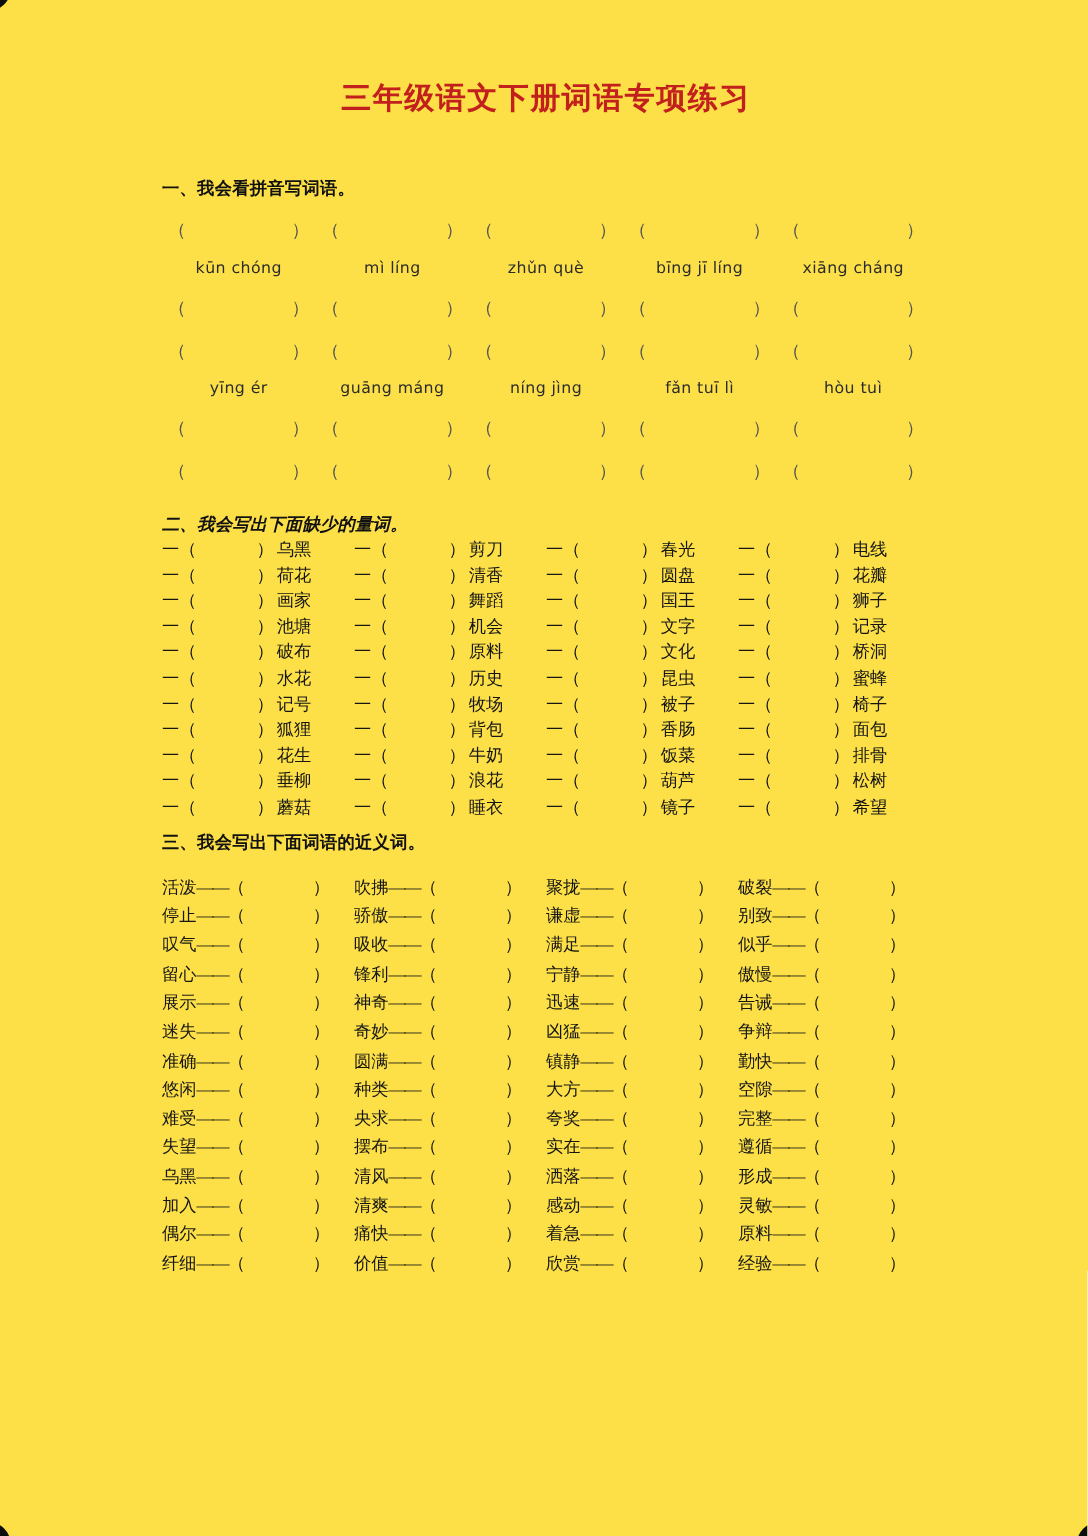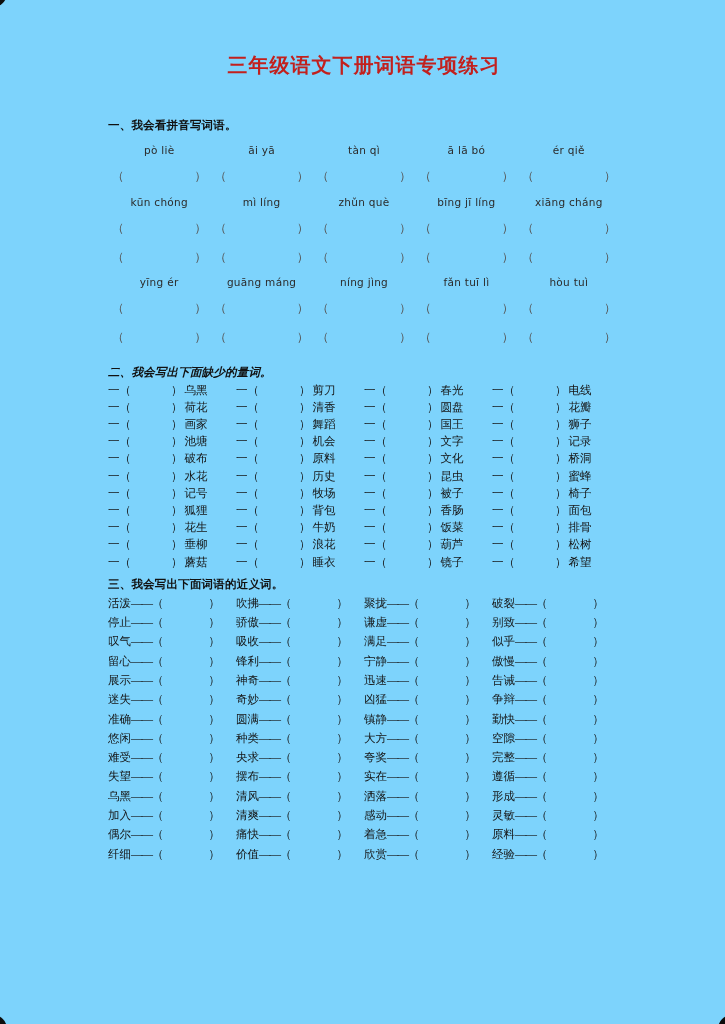--- a/index.html
+++ b/index.html
@@ -8,21 +8,21 @@
     background: #ffffff;
   }
   body {
     font-family: "Liberation Serif", "DejaVu Serif", serif;
     color: #1a1a1a;
   }
   .page {
     position: relative;
     width: 725px;
     height: 1024px;
-    background: #7dd3fc;
+    background: #fde047;
     box-sizing: border-box;
     overflow: hidden;
   }
   .corner {
     position: absolute;
     width: 14px;
     height: 14px;
     background: #0d0d0d;
     pointer-events: none;
   }
@@ -108,21 +108,21 @@
     align-items: baseline;
   }
   .mw-lead { letter-spacing: 0px; }
   .mw-gap {
     display: inline-block;
     width: 40px;
   }
   .mw-word { padding-left: 2px; }
 
   
-  .syn-block { margin-top: 2px; text-align: center; }
+  .syn-block { margin-top: 14px; text-align: center; }
   .syn-row {
     display: flex;
     width: 100%;
     line-height: 19.3px;
   }
   .syn-item {
     flex: 1 1 0;
     font-size: 11.5px;
     color: #151515;
     white-space: nowrap;
@@ -143,27 +143,20 @@
   <div class="corner bl"></div>
   <div class="corner br"></div>
 
   <div class="content">
 
     <h1 class="doc-title">三年级语文下册词语专项练习</h1>
 
     <div class="section-heading sec1-heading">一、我会看拼音写词语。</div>
     <div class="pinyin-block" id="pinyin-block">
         <div class="pinyin-group">
-          <div class="pinyin-row">
-            <div class="pinyin-cell">pò  liè</div>
-            <div class="pinyin-cell">āi  yā</div>
-            <div class="pinyin-cell">tàn  qì</div>
-            <div class="pinyin-cell">ā  lā  bó</div>
-            <div class="pinyin-cell">ér  qiě</div>
-          </div>
           <div class="bracket-row">
             <div class="bracket-cell">
               <span>（</span>
               <span>）</span>
             </div>
             <div class="bracket-cell">
               <span>（</span>
               <span>）</span>
             </div>
             <div class="bracket-cell">

